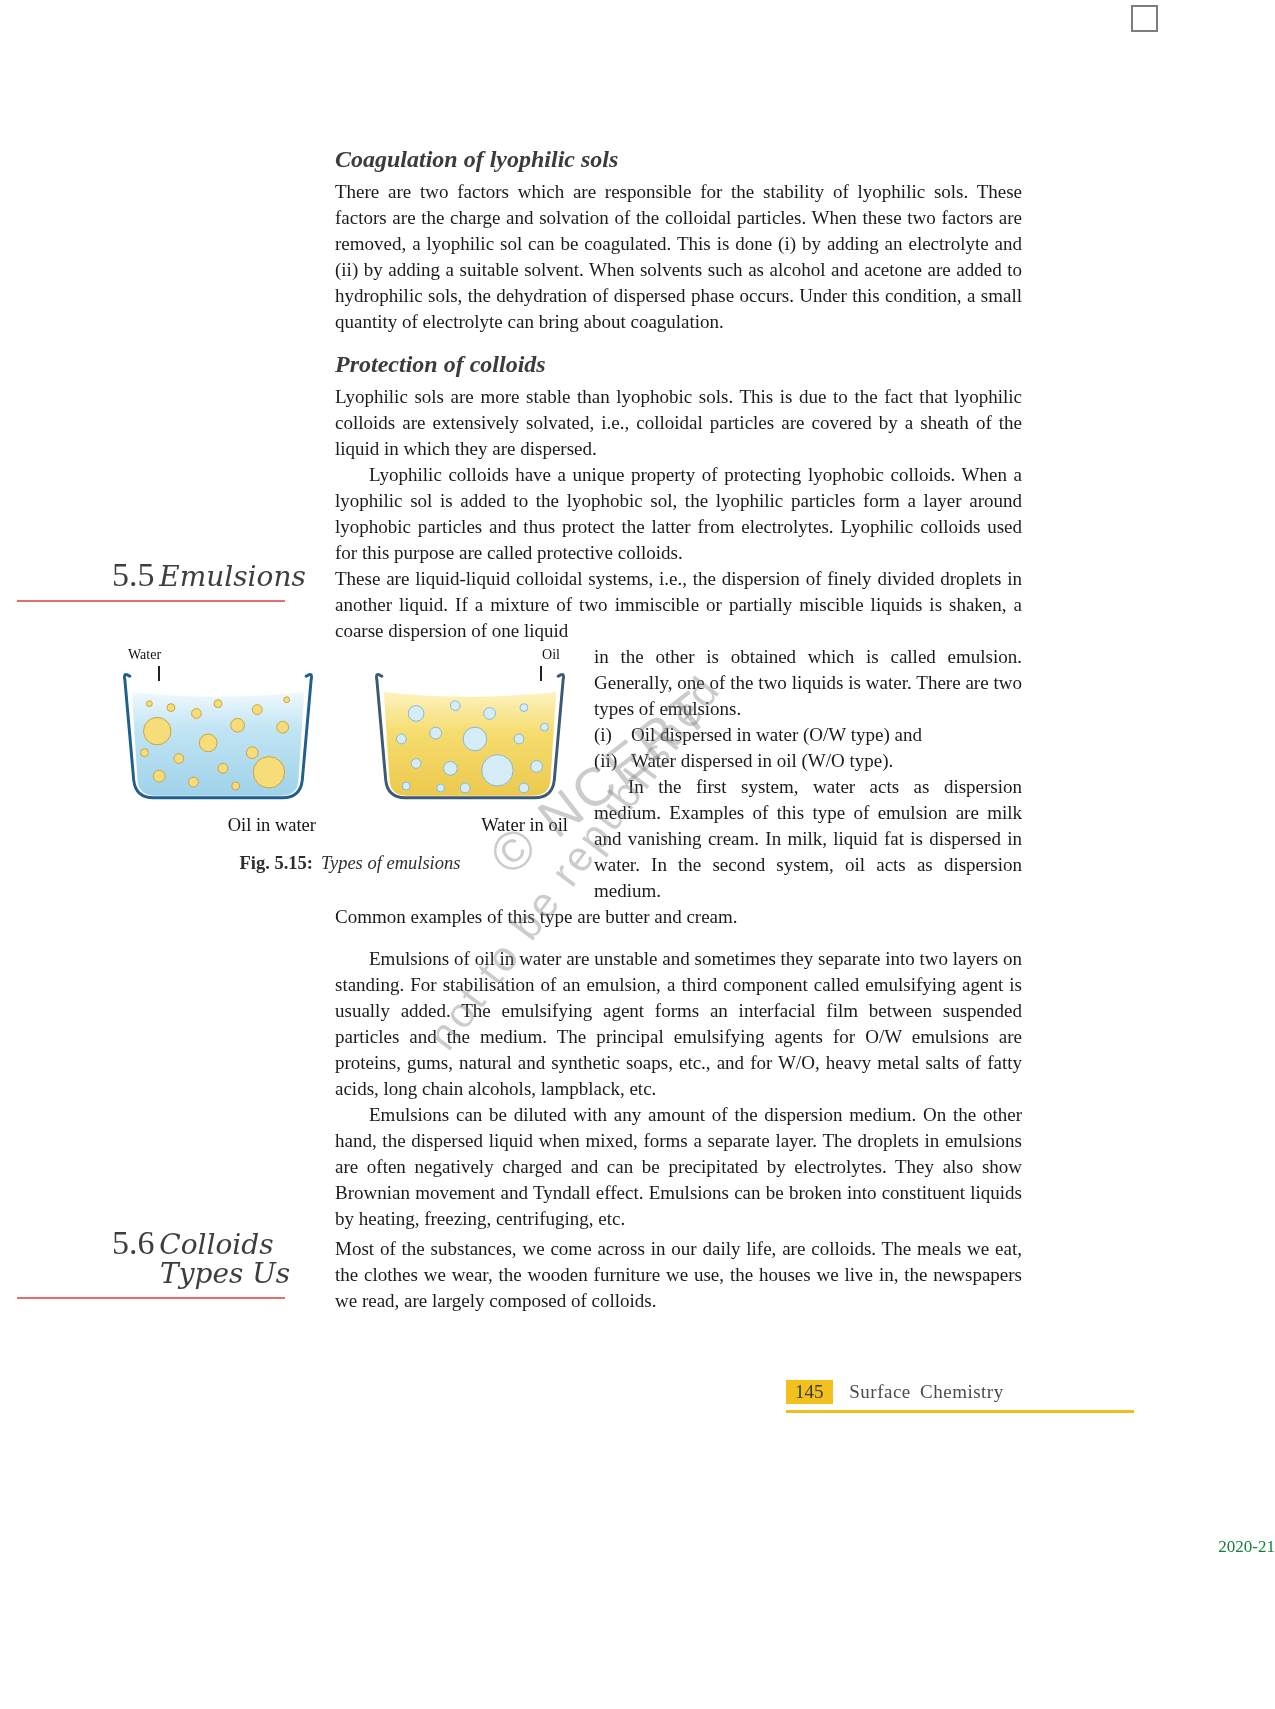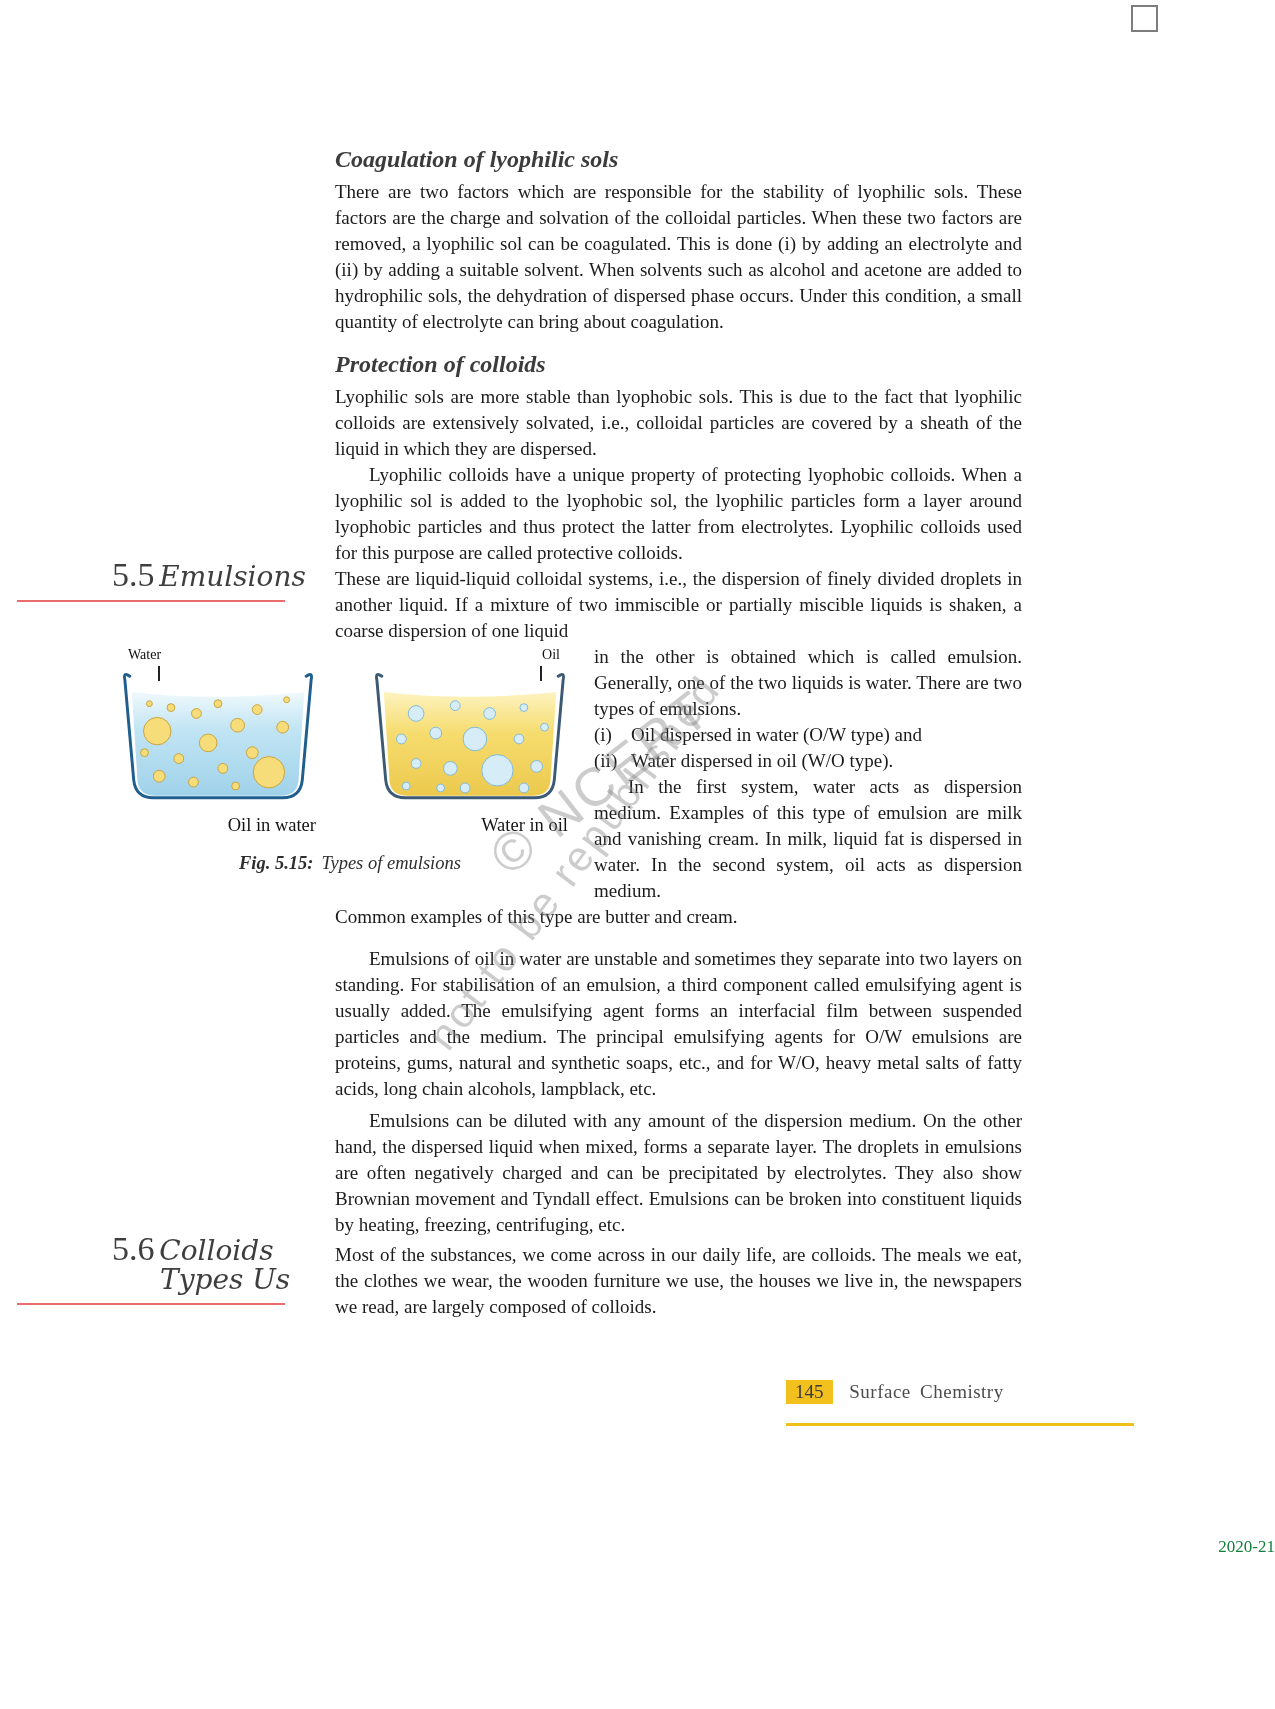--- a/index.html
+++ b/index.html
@@ -30,21 +30,21 @@
   }
   .content p { text-align:justify; }
   .subhead {
     font-style:italic; font-weight:bold;
     font-size:24px; color:#3c3c3c;
     margin:0 0 7px 0;
   }
   .subhead.later { margin-top:16px; }
   .indent { text-indent:34px; }
   .gap-lg { margin-top:16px; }
-  .gap-sm { margin-top:6px; }
+  .gap-sm { }
 
   
   .section-block { position:relative; }
   .side-heading {
     position:absolute; left:-318px; width:268px;
     color:#3e3e3e;
     z-index:3;
   }
   .side-heading .line1 { padding-left:95px; white-space:nowrap; }
   .side-heading .line2 { padding-left:143px; white-space:nowrap; }
@@ -66,21 +66,21 @@
   .beaker-svg { width:196px; height:134px; display:block; }
   .fig-lbl { position:absolute; top:-2px; font-size:14px; color:#111; }
   .fig-lbl.water { left:8px; }
   .fig-lbl.oil { right:20px; }
   .tick { position:absolute; top:22px; width:2px; height:15px; background:#222; }
   .tick-water { left:38px; }
   .tick-oil { right:38px; }
   .beaker-captions { display:flex; gap:56px; margin-top:8px; }
   .beaker-captions span { width:196px; text-align:right; font-size:18.5px; color:#141414; }
   .fig-caption { margin-top:12px; text-align:center; font-size:18.5px; color:#2e2e2e; }
-  .fig-caption .fig-num { font-style:italic; font-weight:bold; }
+  .fig-caption .fig-num { font-weight:bold; }
   .fig-caption .fig-title { font-style:italic; margin-left:8px; }
 
   .narrow-col { flex:1 1 auto; }
   .list-row { display:flex; }
   .list-row .marker { flex:0 0 37px; }
   .list-row .list-text { flex:1; }
 
   
   .wm {
     position:absolute; z-index:5; pointer-events:none;
@@ -88,21 +88,21 @@
     color:rgba(128,128,128,0.40);
     white-space:nowrap; letter-spacing:3px;
   }
   .wm1 { left:478px; top:838px; font-size:54px; transform:rotate(-38deg); transform-origin:0 0; }
   .wm2 { left:418px; top:1030px; font-size:42px; transform:rotate(-53deg); transform-origin:0 0; }
 
   
   .footer {
     position:absolute; left:786px; top:1381px; width:348px;
     border-bottom:3px solid #eec01a;
-    padding-bottom:20px;
+    padding-bottom:7px;
     font-size:19px; color:#4c4c4c;
     z-index:2;
   }
   .page-num {
     background:#f2c11e; color:#3a3a3a;
     padding:1px 9px 2px 9px; margin-right:12px;
   }
   .chapter-title { letter-spacing:0.5px; word-spacing:4px; }
 
   .year-footer {

